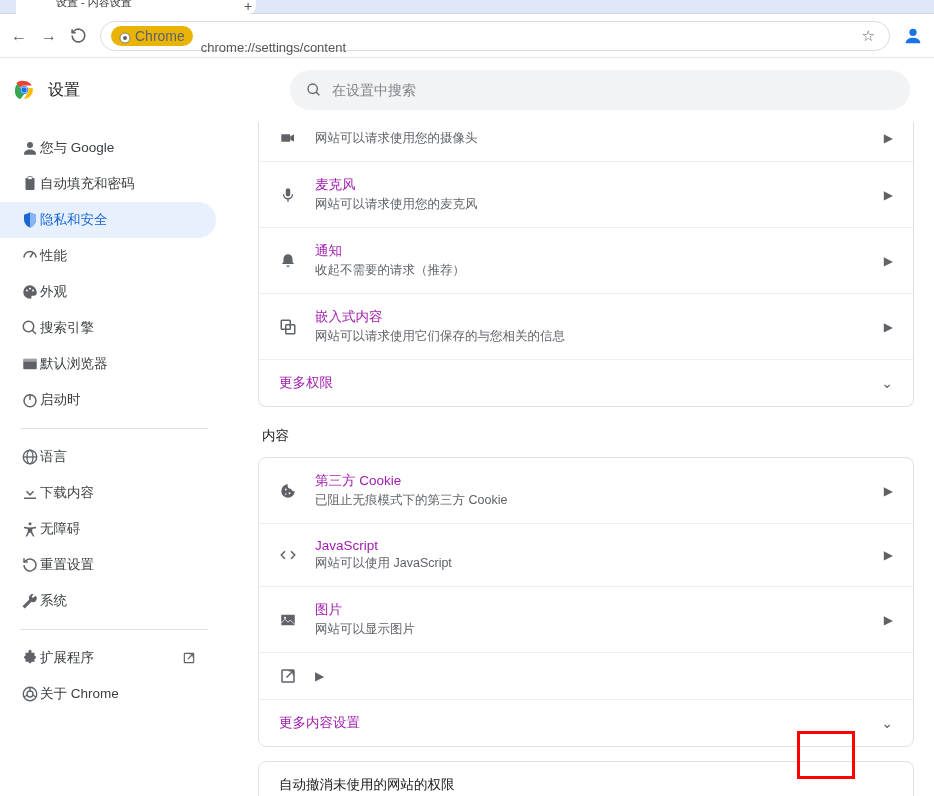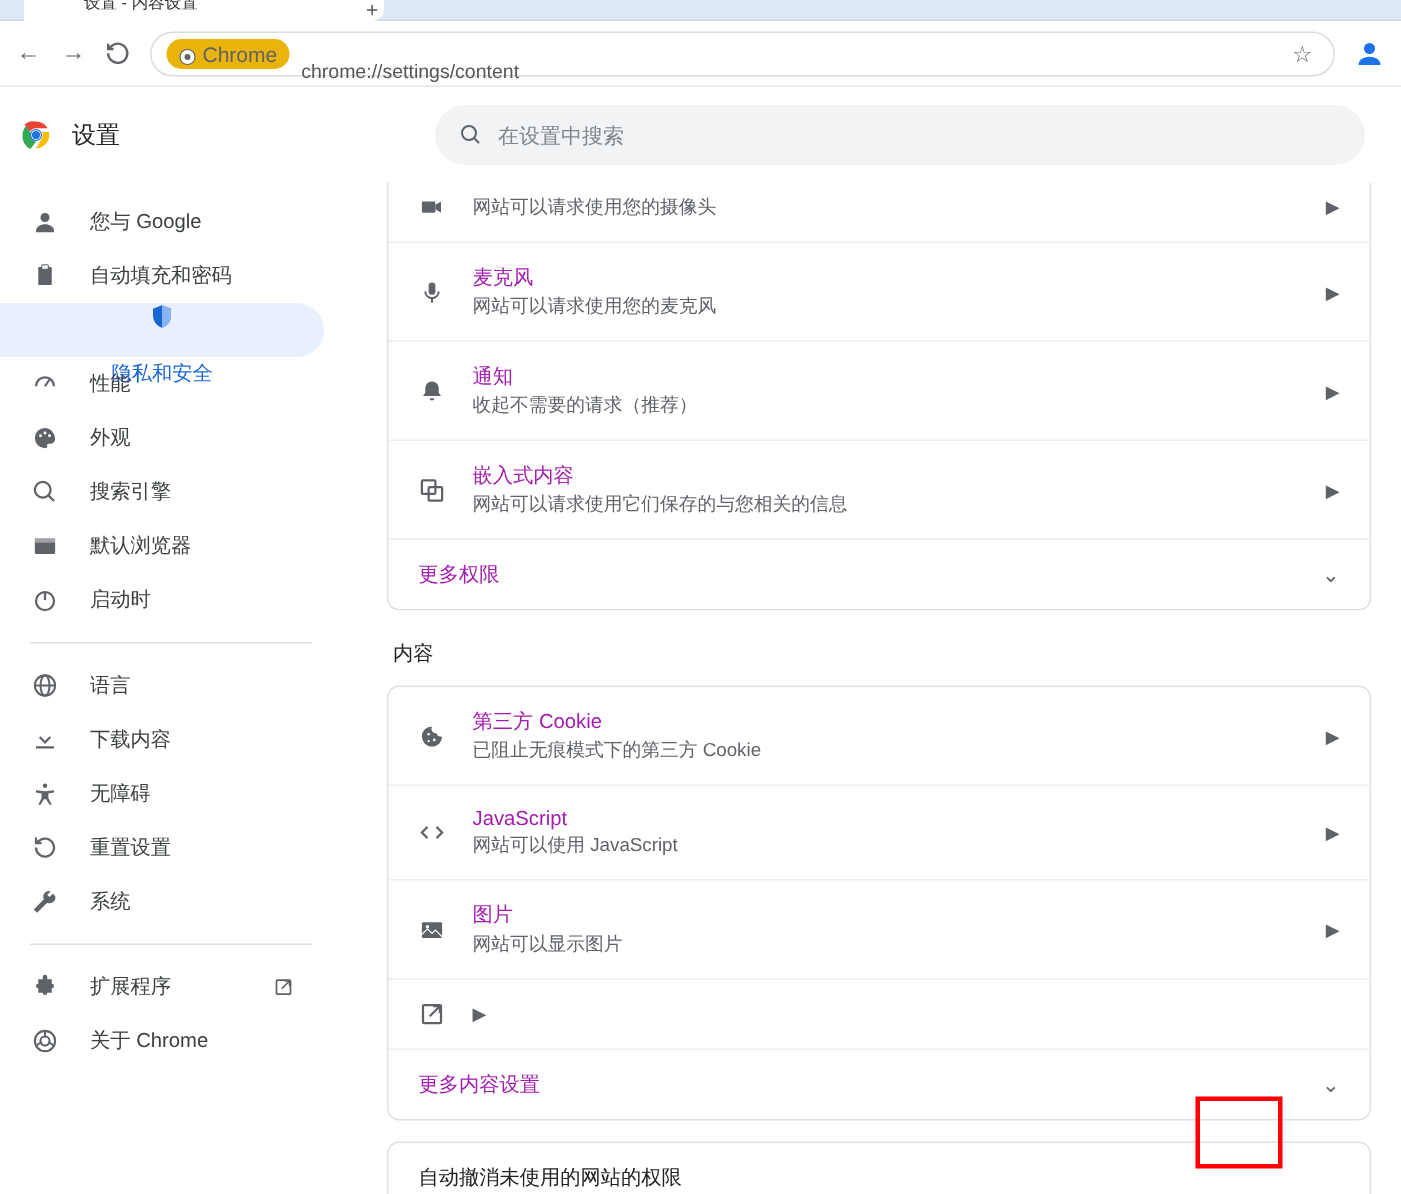--- a/index.html
+++ b/index.html
@@ -25,23 +25,23 @@
 .header-row { display:flex; align-items:center; height:64px; padding:0 24px 0 12px; gap:12px;}
 .chrome-logo { width:24px; height:24px; }
 .header-title { font-size:16px; color:#202124; }
 .search-box { flex:1; max-width:620px; height:40px; background:#f1f3f4; border-radius:20px; display:flex; align-items:center; padding:0 16px; gap:10px; margin-left:auto;}
 .search-box input { border:none; background:transparent; outline:none; font-size:14px; color:#5f6368; flex:1;}
 .search-box input::placeholder { color:#80868b; }
 .search-icon { color:#5f6368; font-size:15px; }
 
 .layout { display:flex; height:calc(100% - 64px); }
 .sidebar { width:228px; padding:8px 0; }
-.side-item { height:36px; display:flex; align-items:center; padding:0 20px; gap:20px; font-size:13.5px; color:#3c4043; cursor:pointer; border-radius:0 18px 18px 0; margin-right:12px;}
+.side-item { height:36px; display:flex; align-items:center; padding:0 20px; font-size:13.5px; color:#3c4043; cursor:pointer; border-radius:0 18px 18px 0; margin-right:12px;}
 .side-item .icon { width:20px; color:#5f6368; display:flex; align-items:center; justify-content:center;}
-.side-item.active { background:#e8f0fe; color:#1967d2;flex-direction:column; }
+.side-item.active { background:#e8f0fe; color:#1967d2; }
 .side-item.active .icon { color:#1967d2; }
 .side-divider { height:1px; background:#e0e0e0; margin:10px 20px; }
 .ext-icon { margin-left:auto; color:#5f6368; font-size:13px;}
 
 .main { flex:1; padding:0 20px 4px 30px; overflow:hidden; }
 .card { border:1px solid #e0e0e0; border-top:none; border-radius:0 0 8px 8px;}
 .row { display:flex; align-items:center; padding:14px 20px; cursor:pointer; position:relative;}
 .row + .row { border-top:1px solid #eee; }
 .row .ricon { width:36px; color:#5f6368; display:flex; align-items:center; font-size:17px;}
 .row .rtext { flex:1; }

